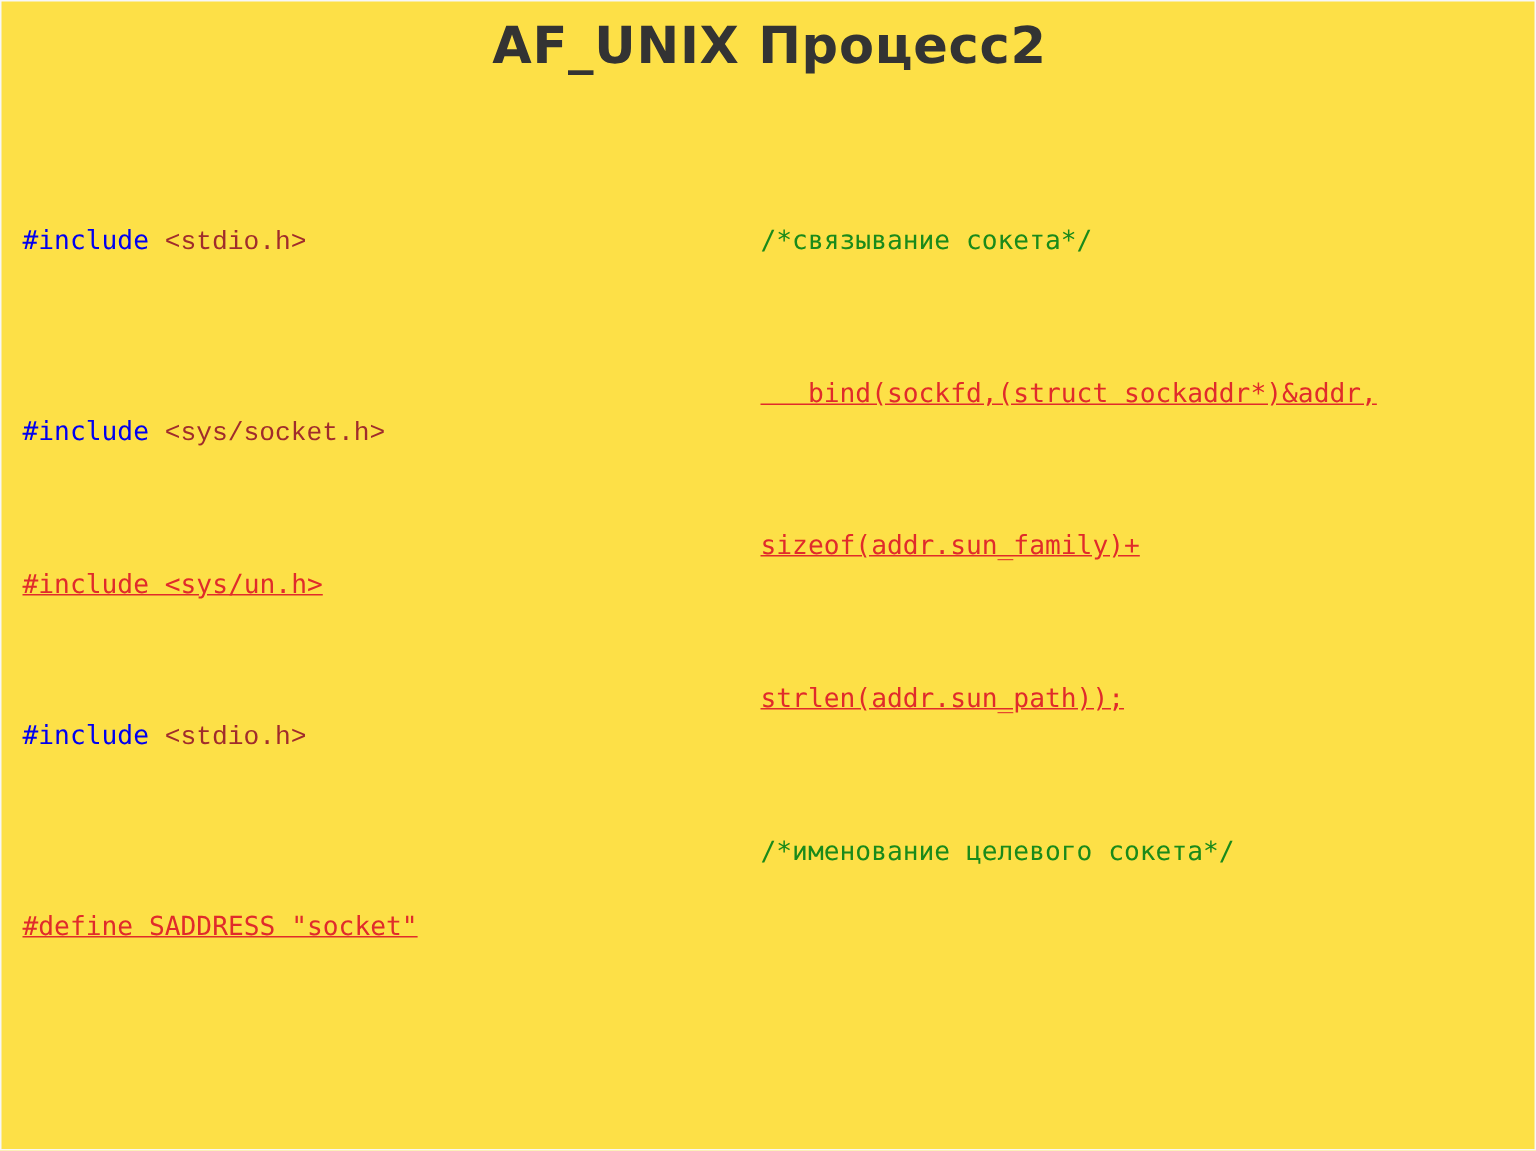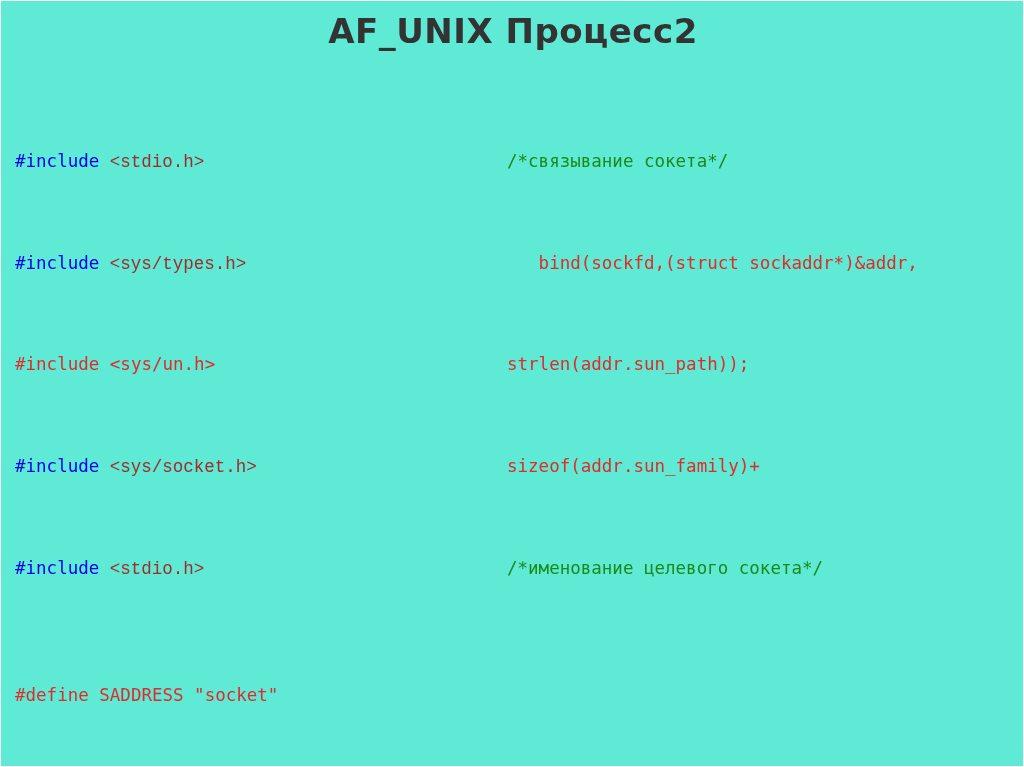--- a/index.html
+++ b/index.html
@@ -12,21 +12,21 @@
     height: 767px;
     background: #ffffff;
     font-family: "DejaVu Sans", sans-serif;
     overflow: hidden;
   }
 
   .slide {
     position: relative;
     width: 1024px;
     height: 767px;
-    background: #5eead4;
+    background: #fde047;
     box-sizing: border-box;
     border: 1px solid #f7f7f7;
     overflow: hidden;
   }
 
   .slide-title {
     position: absolute;
     left: 0;
     top: 8px;
     width: 1024px;
@@ -55,39 +55,38 @@
 
   .line {
     display: block;
     height: 25.4px;
     white-space: pre;
   }
 
   
   .kw   { color: #0000f0; }           
   .hdr  { color: #a02c2c; font-family: Liberation Mono, monospace; }           
-  .red  { color: #e02b2b; }           
+  .red  { color: #e02b2b; text-decoration: underline; }           
   .grn  { color: #1a8a1a; text-align: right; }           
 </style>
 </head>
 <body>
 
 <div class="slide">
 
   <div class="slide-title">AF_UNIX Процесс2</div>
 
   <div class="code-col left">
 
     <span class="line"><span class="kw">#include</span><span class="hdr"> &lt;stdio.h&gt;</span></span>
 
-    <span class="line"><span class="kw">#include</span><span class="hdr"> &lt;sys/types.h&gt;</span></span>
+
+    <span class="line"><span class="kw">#include</span><span class="hdr"> &lt;sys/socket.h&gt;</span></span>
 
     <span class="line"><span class="red">#include &lt;sys/un.h&gt;</span></span>
-
-    <span class="line"><span class="kw">#include</span><span class="hdr"> &lt;sys/socket.h&gt;</span></span>
 
     <span class="line"><span class="kw">#include</span><span class="hdr"> &lt;stdio.h&gt;</span></span>
 
 
     <span class="line"><span class="red">#define SADDRESS "socket"</span></span>
 
     
 
     
 
@@ -112,23 +111,23 @@
     
 
   </div>
 
   <div class="code-col right">
 
     <span class="line"><span class="grn">/*связывание сокета*/</span></span>
 
     <span class="line"><span class="red">   bind(sockfd,(struct sockaddr*)&amp;addr,</span></span>
 
+    <span class="line"><span class="red">sizeof(addr.sun_family)+</span></span>
+
     <span class="line"><span class="red">strlen(addr.sun_path));</span></span>
-
-    <span class="line"><span class="red">sizeof(addr.sun_family)+</span></span>
 
     <span class="line"><span class="grn">/*именование целевого сокета*/</span></span>
 
 
     <span class="line"> </span>
 
     
 
     
 

